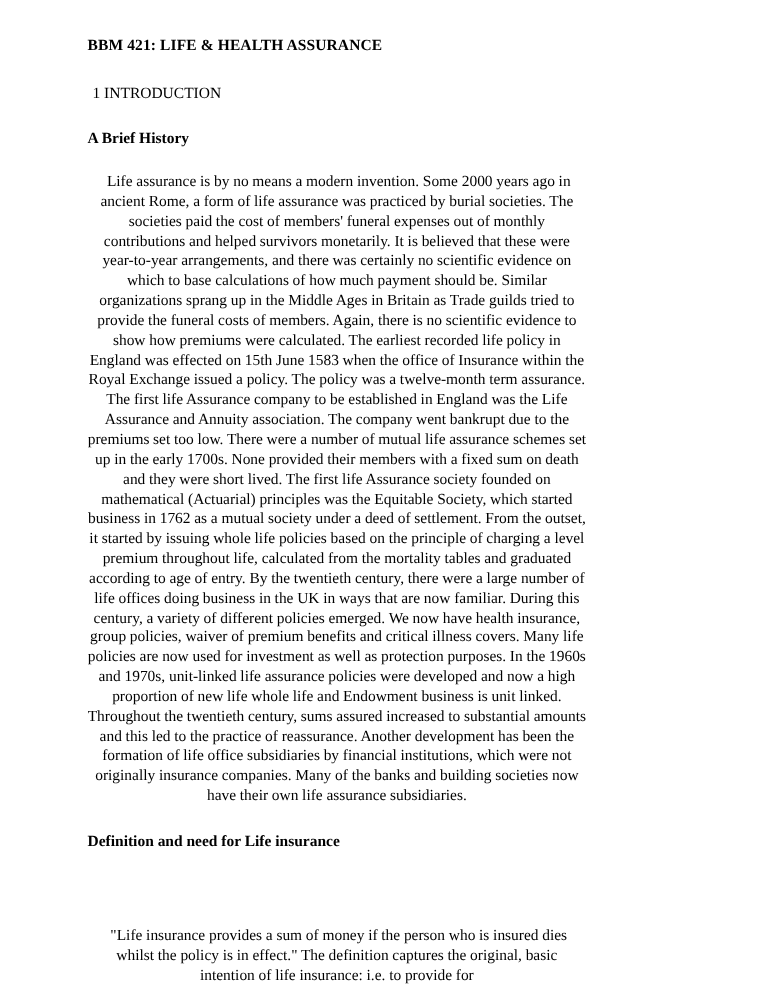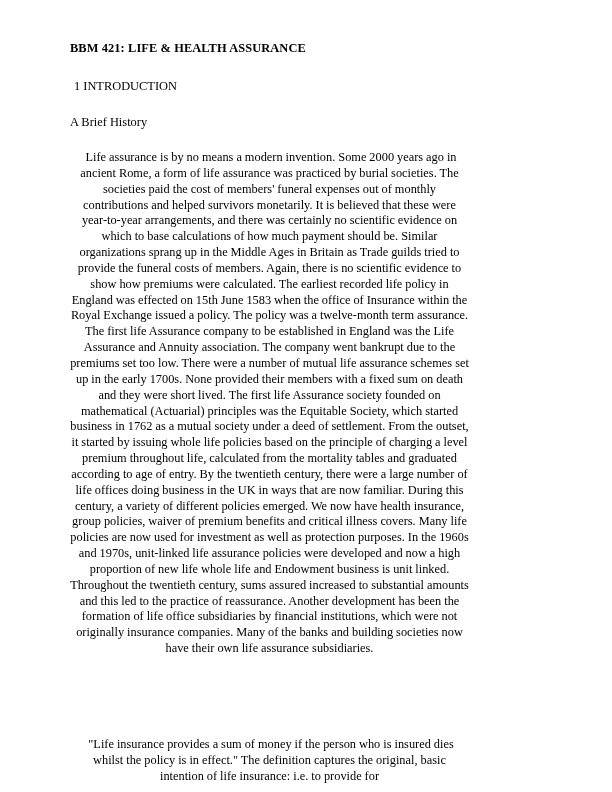--- a/index.html
+++ b/index.html
@@ -14,39 +14,39 @@
     font-family: "Liberation Serif", "DejaVu Serif", serif;
     color: #000000;
     -webkit-font-smoothing: antialiased;
   }
   .page {
     position: relative;
     width: 536px;
     height: 792px;
     background: #ffffff;
     box-sizing: border-box;
-    padding: 40px 67px 0 70px;
+    padding: 28px 67px 0 70px;
   }
   .doc-title {
     font-size: 12.4px;
     font-weight: bold;
     letter-spacing: 0.1px;
     margin: 0 0 0 0;
     line-height: 16px;
   }
   .section-heading {
     font-size: 12.4px;
     font-weight: normal;
     line-height: 16px;
     margin: 0;
     padding-left: 4px;
   }
   .sub-heading {
     font-size: 12.4px;
-    font-weight: normal;
+    font-weight: bold;
     line-height: 16px;
     margin: 0;
   }
   .spacer-lg { height: 22px; }
   .spacer-md { height: 20px; }
   p.body-par {
     font-size: 12.35px;
     line-height: 15.85px;
     margin: 0;
     text-align: center;
@@ -68,20 +68,21 @@
   <div class="spacer-md"></div>
 
   <h3 class="sub-heading">A Brief History</h3>
 
   <div class="spacer-md"></div>
 
   <p class="body-par"> Life assurance is by no means a modern invention. Some 2000 years ago in ancient Rome, a form of life assurance was practiced by burial societies. The societies paid the cost of members' funeral expenses out of monthly contributions and helped survivors monetarily. It is believed that these were year-to-year arrangements, and there was certainly no scientific evidence on which to base calculations of how much payment should be. Similar organizations sprang up in the Middle Ages in Britain as Trade guilds tried to provide the funeral costs of members. Again, there is no scientific evidence to show how premiums were calculated. The earliest recorded life policy in England was effected on 15th June 1583 when the office of Insurance within the Royal Exchange issued a policy. The policy was a twelve-month term assurance. The first life Assurance company to be established in England was the Life Assurance and Annuity association. The company went bankrupt due to the premiums set too low. There were a number of mutual life assurance schemes set up in the early 1700s. None provided their members with a fixed sum on death and they were short lived. The first life Assurance society founded on mathematical (Actuarial) principles was the Equitable Society, which started business in 1762 as a mutual society under a deed of settlement. From the outset, it started by issuing whole life policies based on the principle of charging a level premium throughout life, calculated from the mortality tables and graduated according to age of entry. By the twentieth century, there were a large number of life offices doing business in the UK in ways that are now familiar. During this century, a variety of different policies emerged. We now have health insurance, group policies, waiver of premium benefits and critical illness covers. Many life policies are now used for investment as well as protection purposes. In the 1960s and 1970s, unit-linked life assurance policies were developed and now a high proportion of new life whole life and Endowment business is unit linked. Throughout the twentieth century, sums assured increased to substantial amounts and this led to the practice of reassurance. Another development has been the formation of life office subsidiaries by financial institutions, which were not originally insurance companies. Many of the banks and building societies now have their own life assurance subsidiaries.</p>
 
   <div class="spacer-md"></div>
 
+  <h3 class="sub-heading">Definition and need for Life insurance</h3>
 
   <div class="spacer-md"></div>
 
 
   <div class="spacer-md"></div>
 
 
   <div class="spacer-md"></div>
 
   <p class="body-par"> "Life insurance provides a sum of money if the person who is insured dies whilst the policy is in effect." The definition captures the original, basic intention of life insurance: i.e. to provide for</p>

